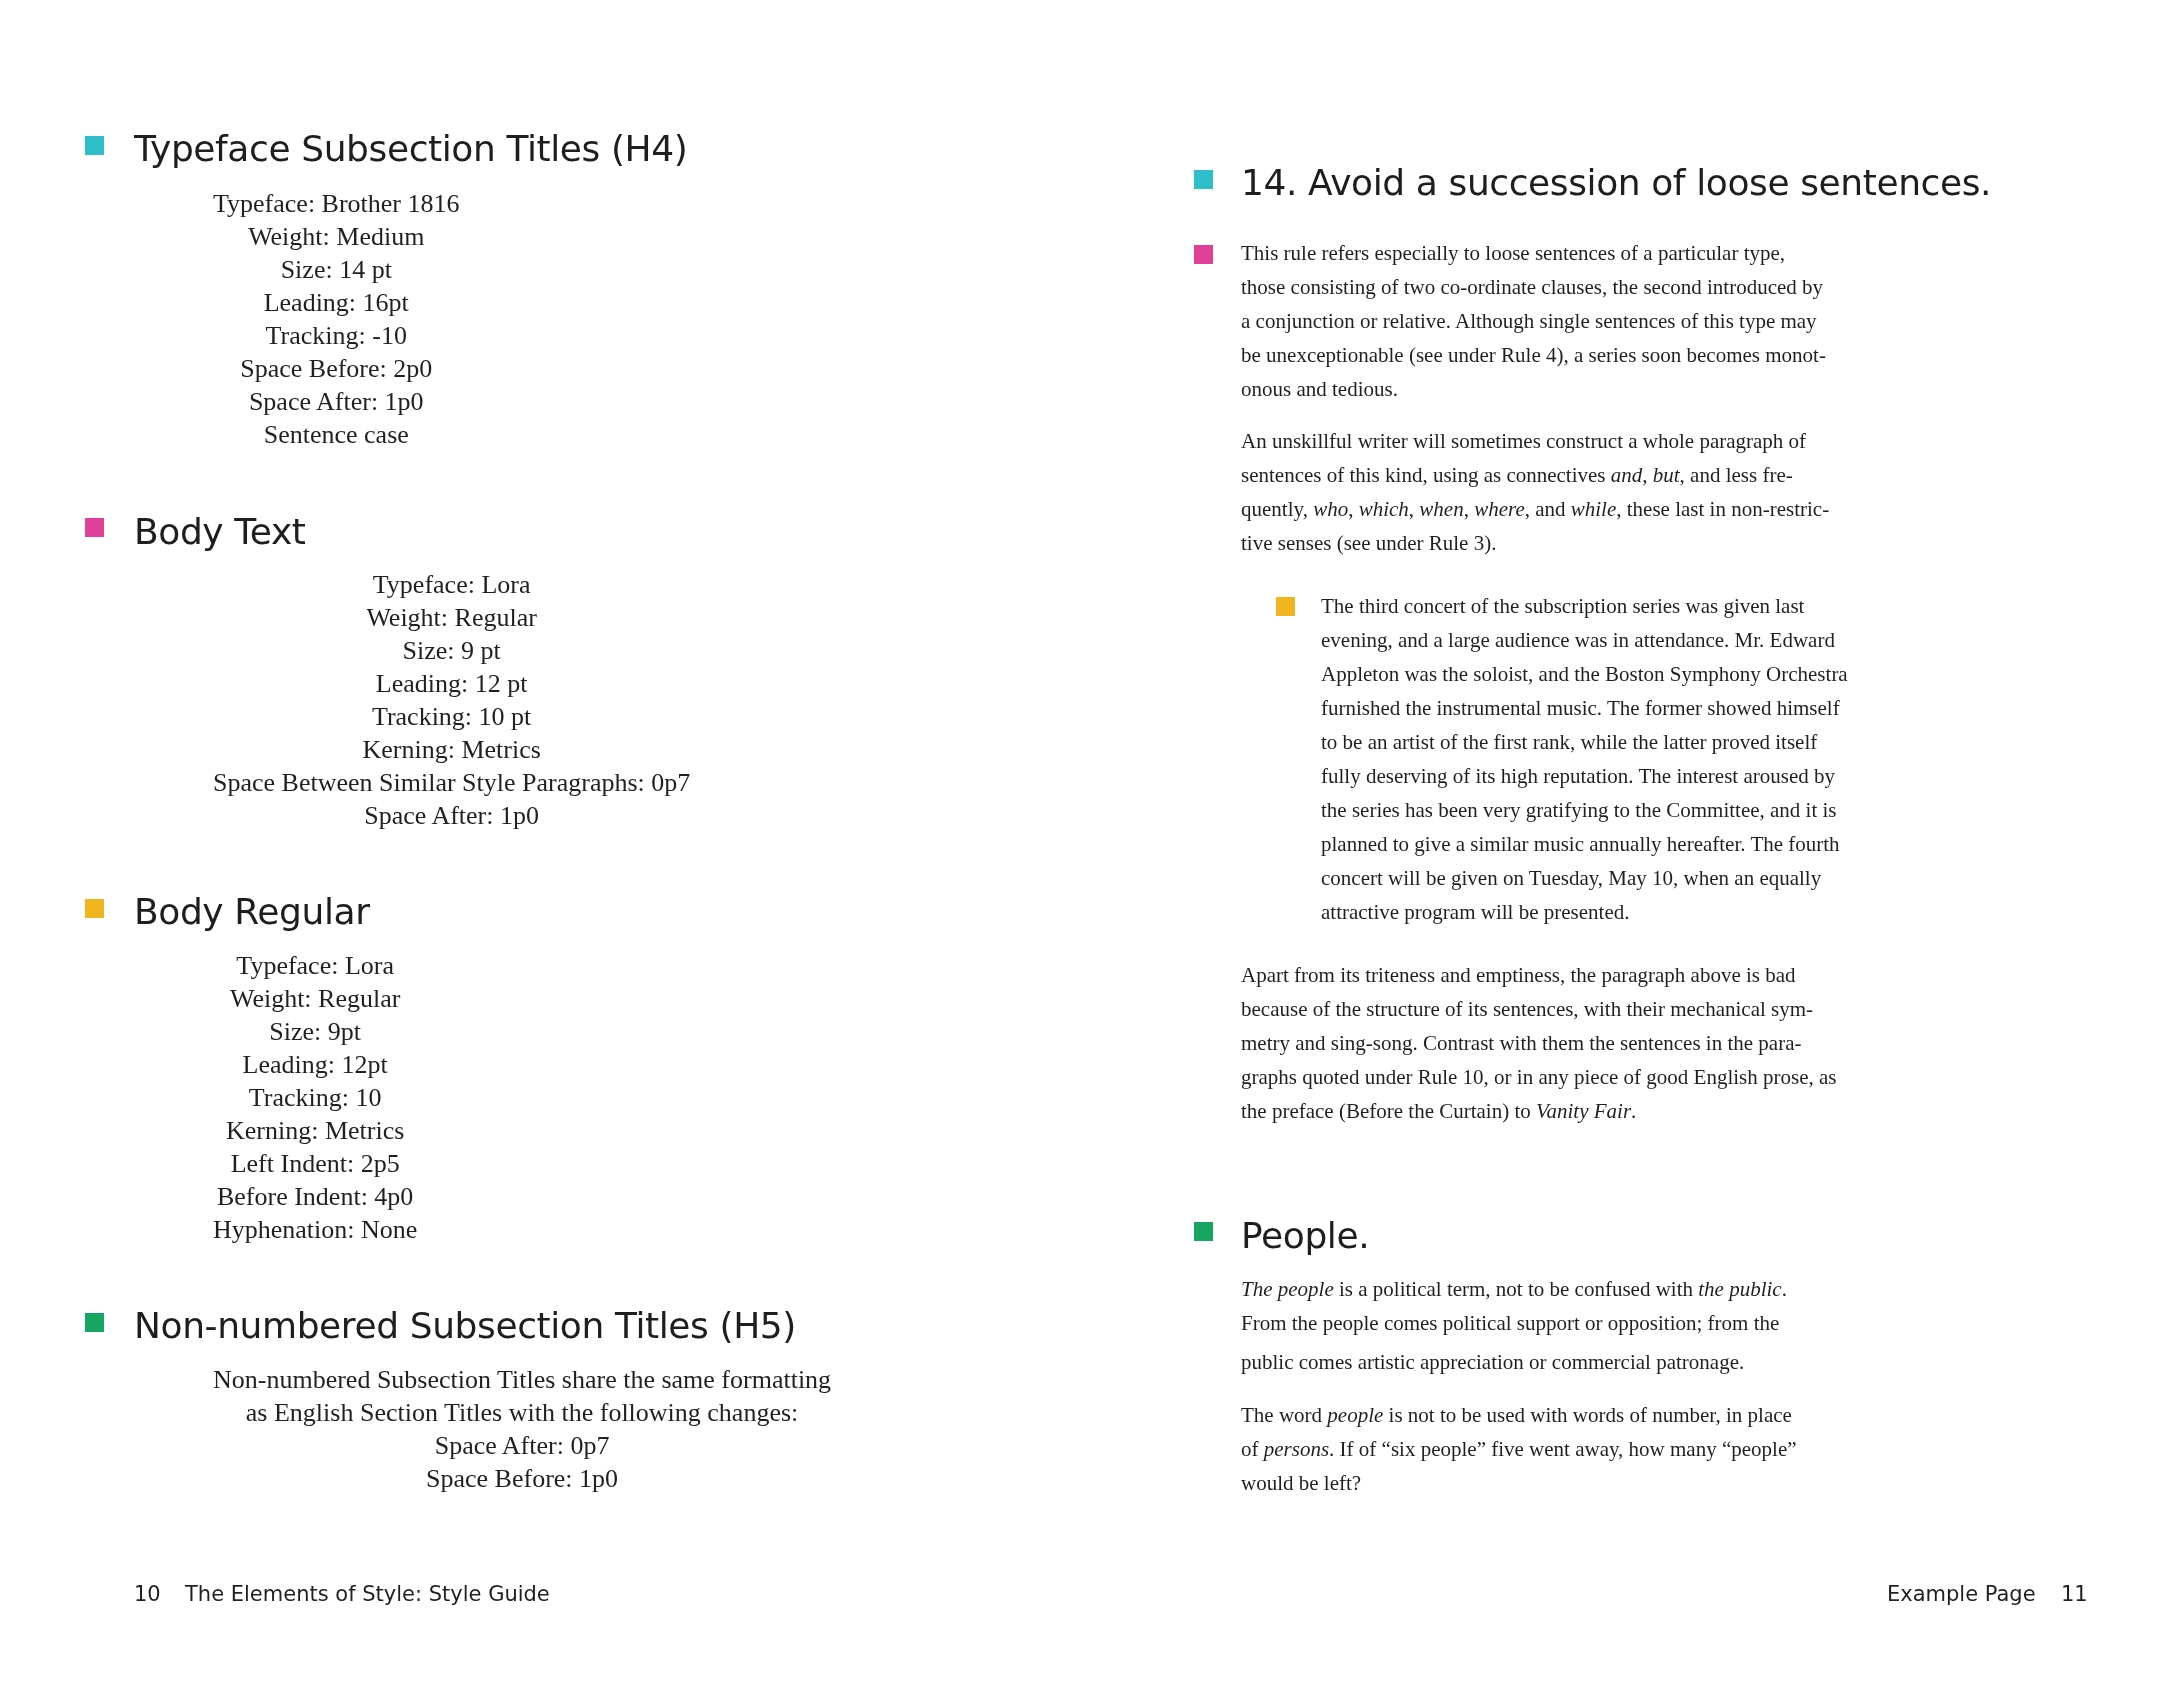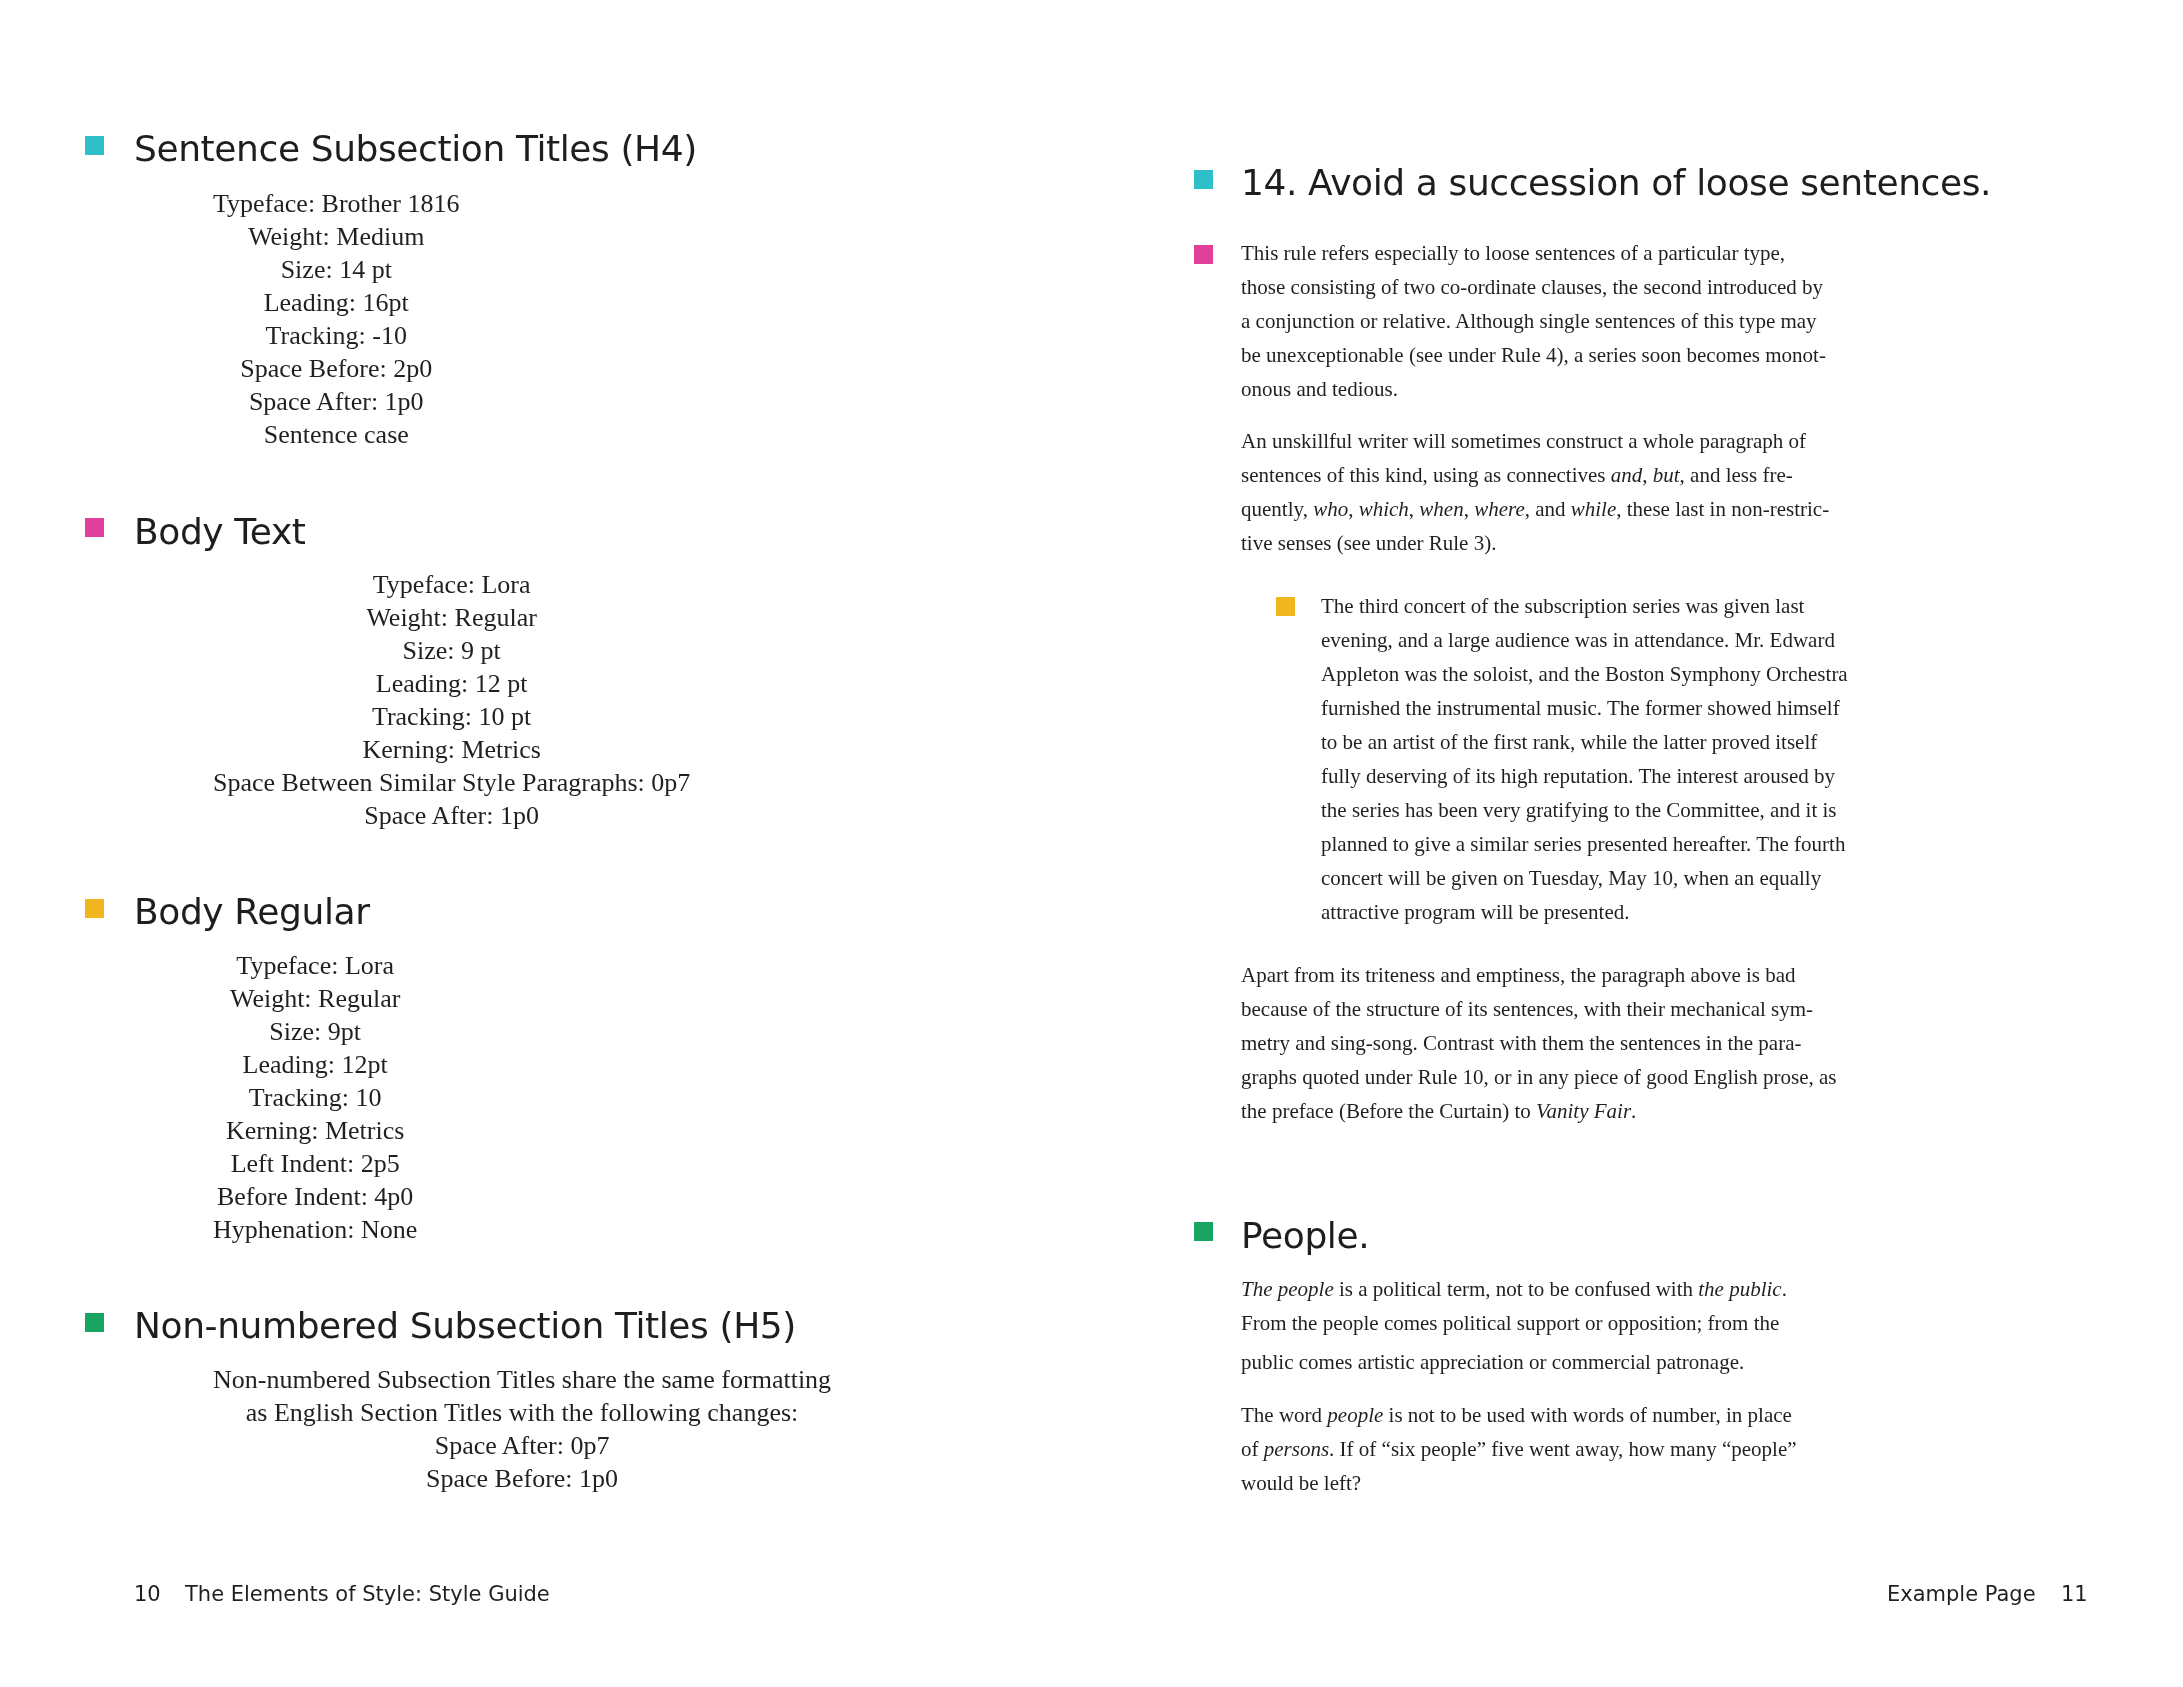--- a/index.html
+++ b/index.html
@@ -12,21 +12,21 @@
   .para .ln { display:block; white-space:nowrap; }
   .para i { font-style:italic; }
   .foot { position:absolute; font-family:"DejaVu Sans", sans-serif; font-size:21px; line-height:1; color:#231f20; white-space:nowrap; }
 </style>
 </head>
 <body>
 
 <div>
 
   <div class="sq" style="left:85px; top:136px; background:#2fbfc9;"></div>
-  <div class="h" style="left:134px; top:131px;">Sentence Subsection Titles (H4)</div>
+  <div class="h" style="left:134px; top:131px;">Typeface Subsection Titles (H4)</div>
   <div class="spec" style="top:187px;">
     <div>Typeface: Brother 1816</div>
     <div>Weight: Medium</div>
     <div>Size: 14 pt</div>
     <div>Leading: 16pt</div>
     <div>Tracking: -10</div>
     <div>Space Before: 2p0</div>
     <div>Space After: 1p0</div>
     <div>Sentence case</div>
   </div>
@@ -94,21 +94,21 @@
 
   <div class="sq" style="left:1276px; top:597px; background:#f0b51f;"></div>
   <div class="para" style="left:1321px; top:589px;">
     <span class="ln">The third concert of the subscription series was given last</span>
     <span class="ln">evening, and a large audience was in attendance. Mr. Edward</span>
     <span class="ln">Appleton was the soloist, and the Boston Symphony Orchestra</span>
     <span class="ln">furnished the instrumental music. The former showed himself</span>
     <span class="ln">to be an artist of the first rank, while the latter proved itself</span>
     <span class="ln">fully deserving of its high reputation. The interest aroused by</span>
     <span class="ln">the series has been very gratifying to the Committee, and it is</span>
-    <span class="ln">planned to give a similar series presented hereafter. The fourth</span>
+    <span class="ln">planned to give a similar music annually hereafter. The fourth</span>
     <span class="ln">concert will be given on Tuesday, May 10, when an equally</span>
     <span class="ln">attractive program will be presented.</span>
   </div>
 
   <div class="para" style="left:1241px; top:958px;">
     <span class="ln">Apart from its triteness and emptiness, the paragraph above is bad</span>
     <span class="ln">because of the structure of its sentences, with their mechanical sym-</span>
     <span class="ln">metry and sing-song. Contrast with them the sentences in the para-</span>
     <span class="ln">graphs quoted under Rule 10, or in any piece of good English prose, as</span>
     <span class="ln"><span>the preface (Before the Curtain) to </span><i>Vanity Fair</i><span>.</span></span>

